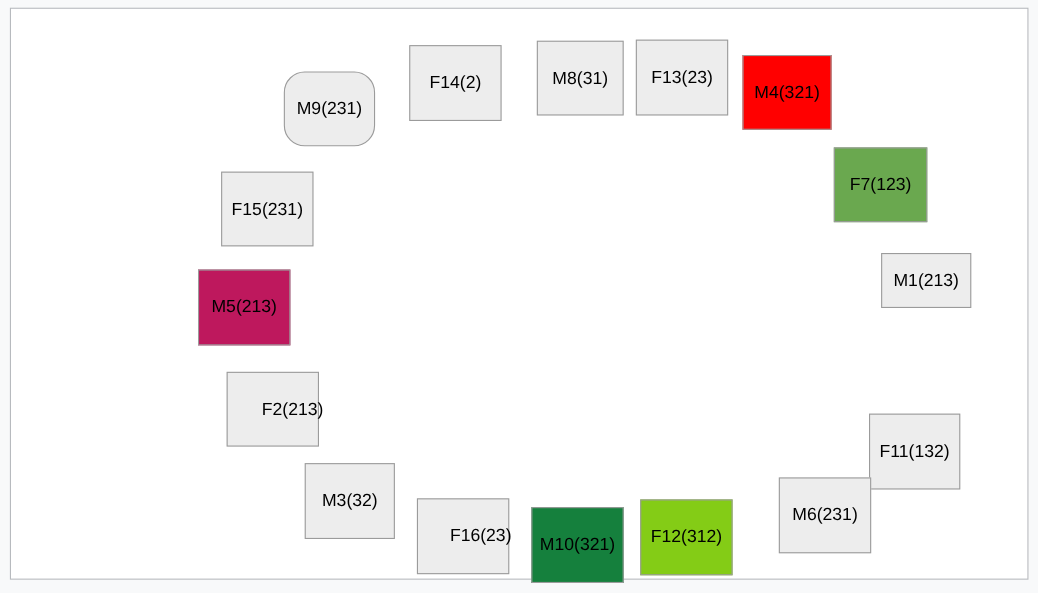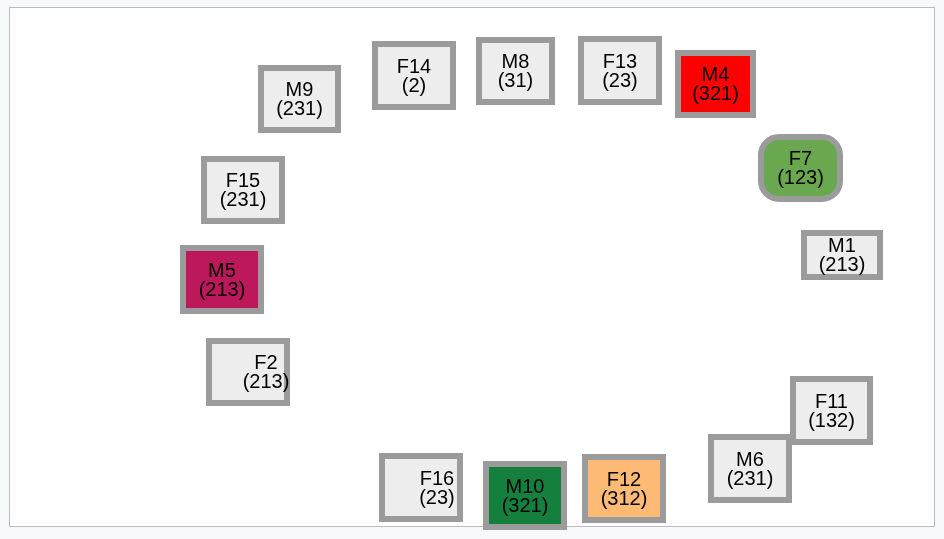--- a/index.html
+++ b/index.html
@@ -24,89 +24,93 @@
   .canvas {
     position: absolute;
     left: 0;
     top: 0;
     width: 100%;
     height: 100%;
   }
   .node {
     position: absolute;
     box-sizing: border-box;
-    border: 6px solid #14532d;
+    border: 1px solid #14532d;
     background: #ededed;
     display: flex;
-    flex-direction: column;
+    flex-direction: row;
     align-items: center;
     justify-content: center;
     text-align: center;
     color: #000000;
-    font-size: 20px;
+    font-size: 16px;
     line-height: 19px;
     cursor: pointer;
     user-select: none;
   }
   .node-label, .node-value {
     white-space: nowrap;
   }
 </style>
 </head>
 <body style="background: rgb(248, 249, 250);">
 
 <div class="panel" style="background: rgb(255, 255, 255); border-color: rgb(183, 186, 190);">
   <div class="canvas">
-      <div class="node" style="left: 248px; top: 57px; width: 83px; height: 68px; background: rgb(237, 237, 237); border-color: rgb(155, 155, 155); color: rgb(0, 0, 0);">
+      <div class="node" style="left: 248px; top: 57px; width: 83px; height: 68px; background: rgb(237, 237, 237); border-color: rgb(155, 155, 155); color: rgb(0, 0, 0); border-radius: 19px;">
         <div class="node-label">M9</div>
         <div class="node-value">(231)</div>
       </div>
       <div class="node" style="left: 362px; top: 33px; width: 84px; height: 69px; background: rgb(237, 237, 237); border-color: rgb(155, 155, 155); color: rgb(0, 0, 0);">
         <div class="node-label">F14</div>
         <div class="node-value">(2)</div>
       </div>
-      <div class="node" style="left: 466px; top: 29px; width: 79px; height: 68px; background: rgb(237, 237, 237); border-color: rgb(155, 155, 155); color: rgb(0, 0, 0); text-align: center;">
+      <div class="node" style="left: 478px; top: 29px; width: 79px; height: 68px; background: rgb(237, 237, 237); border-color: rgb(155, 155, 155); color: rgb(0, 0, 0); text-align: center;">
         <div class="node-label">M8</div>
         <div class="node-value">(31)</div>
       </div>
       <div class="node" style="left: 568px; top: 28px; width: 84px; height: 69px; background: rgb(237, 237, 237); border-color: rgb(155, 155, 155); color: rgb(0, 0, 0);">
         <div class="node-label">F13</div>
         <div class="node-value">(23)</div>
       </div>
       <div class="node" style="left: 665px; top: 42px; width: 81px; height: 68px; background: rgb(255, 0, 0); border-color: rgb(155, 155, 155); color: rgb(0, 0, 0);">
         <div class="node-label">M4</div>
         <div class="node-value">(321)</div>
       </div>
-      <div class="node" style="left: 748px; top: 126px; width: 85px; height: 68px; background: rgb(106, 168, 79); border-color: rgb(155, 155, 155); color: rgb(0, 0, 0); border-radius: 21px;">
+      <div class="node" style="left: 748px; top: 126px; width: 85px; height: 68px; background: rgb(106, 168, 79); border-color: rgb(155, 155, 155); color: rgb(0, 0, 0);">
         <div class="node-label">F7</div>
         <div class="node-value">(123)</div>
       </div>
       <div class="node" style="left: 791px; top: 222px; width: 82px; height: 50px; background: rgb(237, 237, 237); border-color: rgb(155, 155, 155); color: rgb(0, 0, 0);">
         <div class="node-label">M1</div>
         <div class="node-value">(213)</div>
       </div>
       <div class="node" style="left: 780px; top: 324px; width: 83px; height: 69px; background: rgb(237, 237, 237); border-color: rgb(155, 155, 155); color: rgb(0, 0, 0); margin-top: 44px;">
         <div class="node-label">F11</div>
         <div class="node-value">(132)</div>
       </div>
       <div class="node" style="left: 698px; top: 426px; width: 84px; height: 69px; background: rgb(237, 237, 237); border-color: rgb(155, 155, 155); color: rgb(0, 0, 0);">
         <div class="node-label">M6</div>
         <div class="node-value">(231)</div>
       </div>
-      <div class="node" style="left: 572px; top: 446px; width: 84px; height: 69px; background: #fdba74; border-color: rgb(155, 155, 155); color: rgb(0, 0, 0);">
+      <div class="node" style="left: 572px; top: 446px; width: 84px; height: 69px; background: #84cc16; border-color: rgb(155, 155, 155); color: rgb(0, 0, 0);">
         <div class="node-label">F12</div>
         <div class="node-value">(312)</div>
       </div>
       <div class="node" style="left: 473px; top: 453px; width: 84px; height: 69px; background: #15803d; border-color: rgb(155, 155, 155); color: rgb(0, 0, 0);">
         <div class="node-label">M10</div>
         <div class="node-value">(321)</div>
       </div>
       <div class="node" style="left: 369px; top: 445px; width: 84px; height: 69px; background: rgb(237, 237, 237); border-color: rgb(155, 155, 155); color: rgb(0, 0, 0); padding-left: 32px;">
         <div class="node-label">F16</div>
         <div class="node-value">(23)</div>
+      </div>
+      <div class="node" style="left: 267px; top: 413px; width: 82px; height: 69px; background: rgb(237, 237, 237); border-color: rgb(155, 155, 155); color: rgb(0, 0, 0);">
+        <div class="node-label">M3</div>
+        <div class="node-value">(32)</div>
       </div>
       <div class="node" style="left: 196px; top: 330px; width: 84px; height: 68px; background: rgb(237, 237, 237); border-color: rgb(155, 155, 155); color: rgb(0, 0, 0); padding-left: 36px;">
         <div class="node-label">F2</div>
         <div class="node-value">(213)</div>
       </div>
       <div class="node" style="left: 170px; top: 237px; width: 84px; height: 69px; background: #be185d; border-color: rgb(155, 155, 155); color: rgb(0, 0, 0);">
         <div class="node-label">M5</div>
         <div class="node-value">(213)</div>
       </div>
       <div class="node" style="left: 191px; top: 148px; width: 84px; height: 68px; background: rgb(237, 237, 237); border-color: rgb(155, 155, 155); color: rgb(0, 0, 0);">

